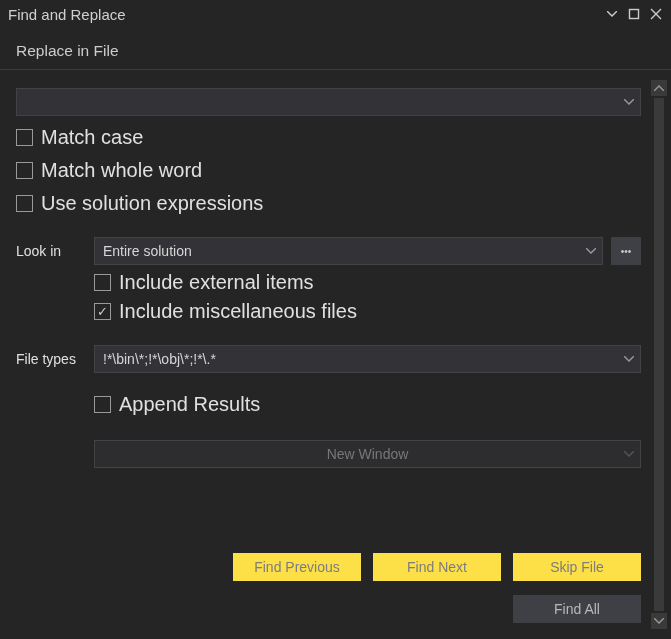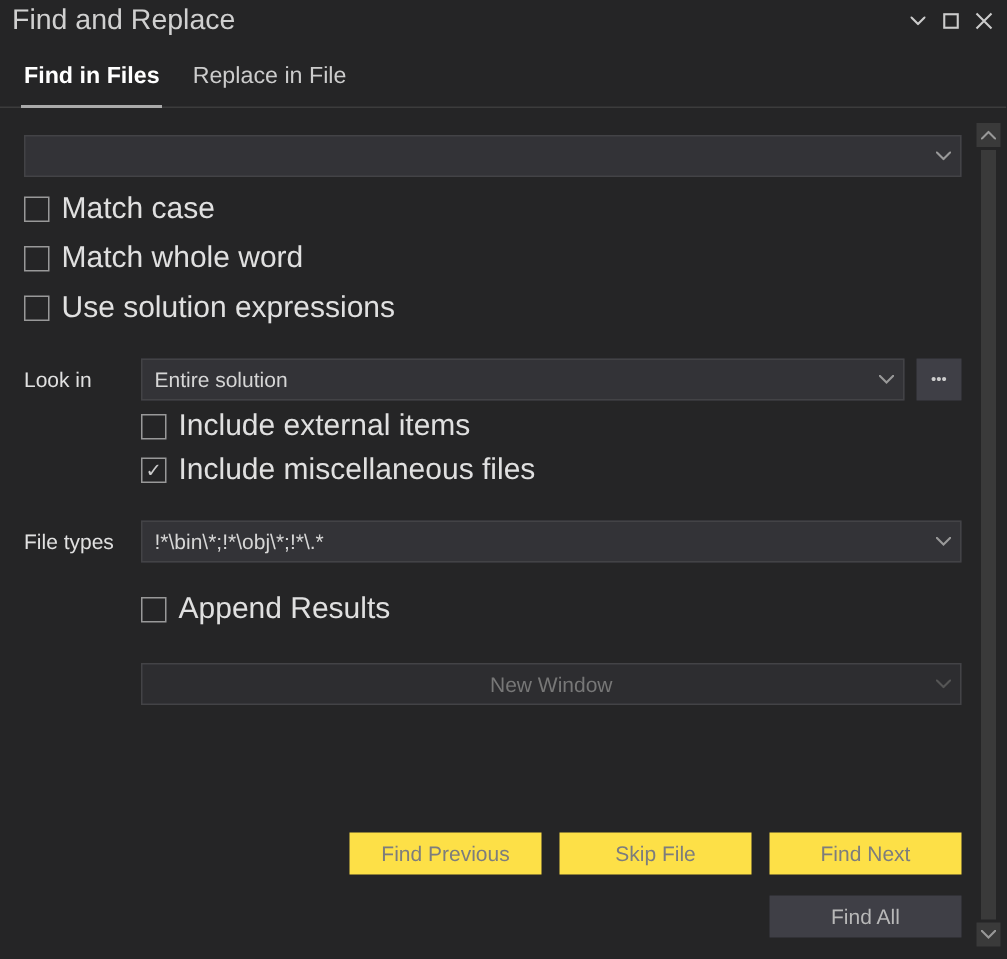--- a/index.html
+++ b/index.html
@@ -14,21 +14,21 @@
       background: #252526;
       color: #ccc;
       overflow: hidden;
       font-size: 14px;
     }
     .titlebar {
       height: 28px;
       display: flex;
       align-items: center;
       padding: 12px 6px;
-      font-size: 19px;
+      font-size: 15px;
       color: #d0d0d0;
     }
     .titlebar-title {
       flex: 1;
       padding-left: 2px;
     }
     .titlebar-buttons {
       display: flex;
       gap: 4px;
       align-items: center;
@@ -232,21 +232,20 @@
     </span>
     <span class="titlebar-btn">
       <svg width="12" height="12" viewBox="0 0 12 12">
           <path d="M1 1 L11 11 M11 1 L1 11" stroke="#ccc" stroke-width="1.4"></path>
         </svg>
     </span>
   </div>
 </div>
 
 <div class="tabs">
-  <div class="tab active">Find in Files</div>
   <div class="tab">Replace in File</div>
 </div>
 
 <div class="body-area">
 
   <div class="dropdown full-width">
     <span></span>
     <span class="dd-arrow">
       <svg width="10" height="6" viewBox="0 0 10 6">
           <path d="M0 0 L5 5 L10 0" fill="none" stroke="#999" stroke-width="1.4"></path>
@@ -317,22 +316,22 @@
         <svg width="10" height="6" viewBox="0 0 10 6">
             <path d="M0 0 L5 5 L10 0" fill="none" stroke="#555" stroke-width="1.4"></path>
           </svg>
       </span>
     </div>
   </div>
 
   <div class="action-area">
     <div class="button-row">
       <div class="btn muted">Find Previous</div>
+      <div class="btn muted">Find Next</div>
       <div class="btn muted">Skip File</div>
-      <div class="btn muted">Find Next</div>
     </div>
     <div class="button-row">
       <div class="btn">Find All</div>
     </div>
   </div>
 
   <div class="scrollbar">
     <div class="scroll-arrow">
       <svg width="10" height="6" viewBox="0 0 10 6">
           <path d="M0 6 L5 1 L10 6" fill="none" stroke="#999" stroke-width="1.4"></path>

